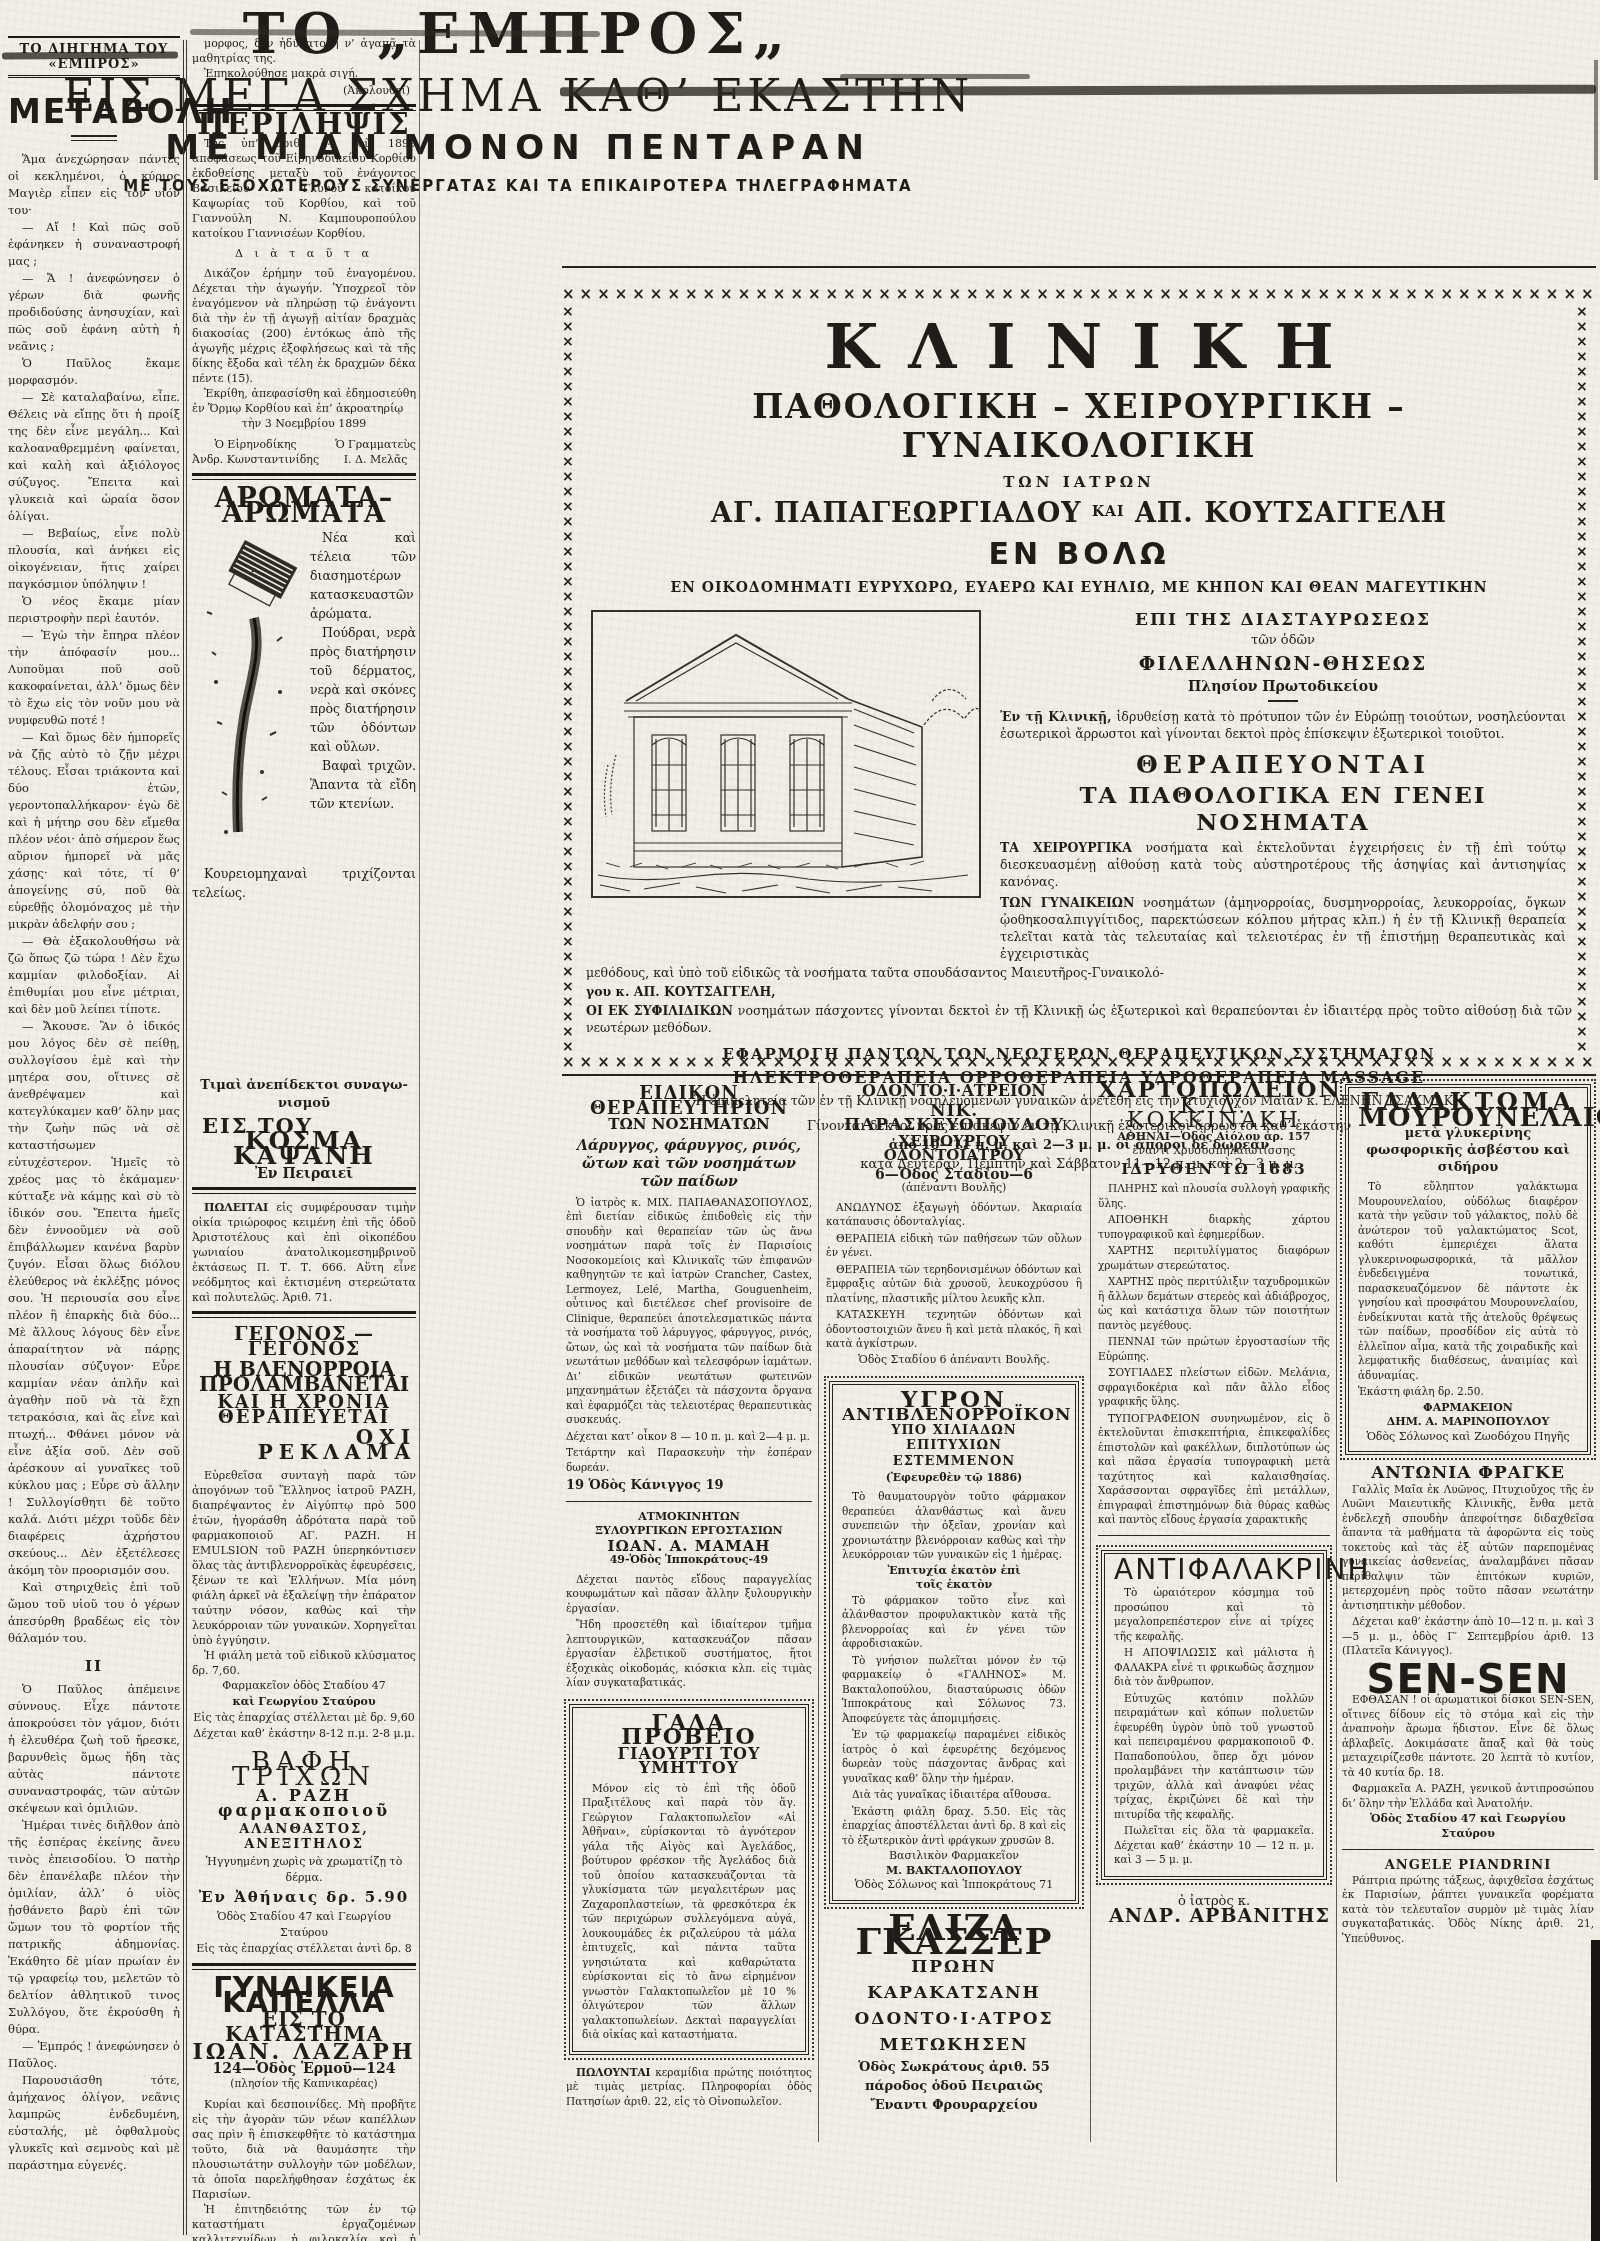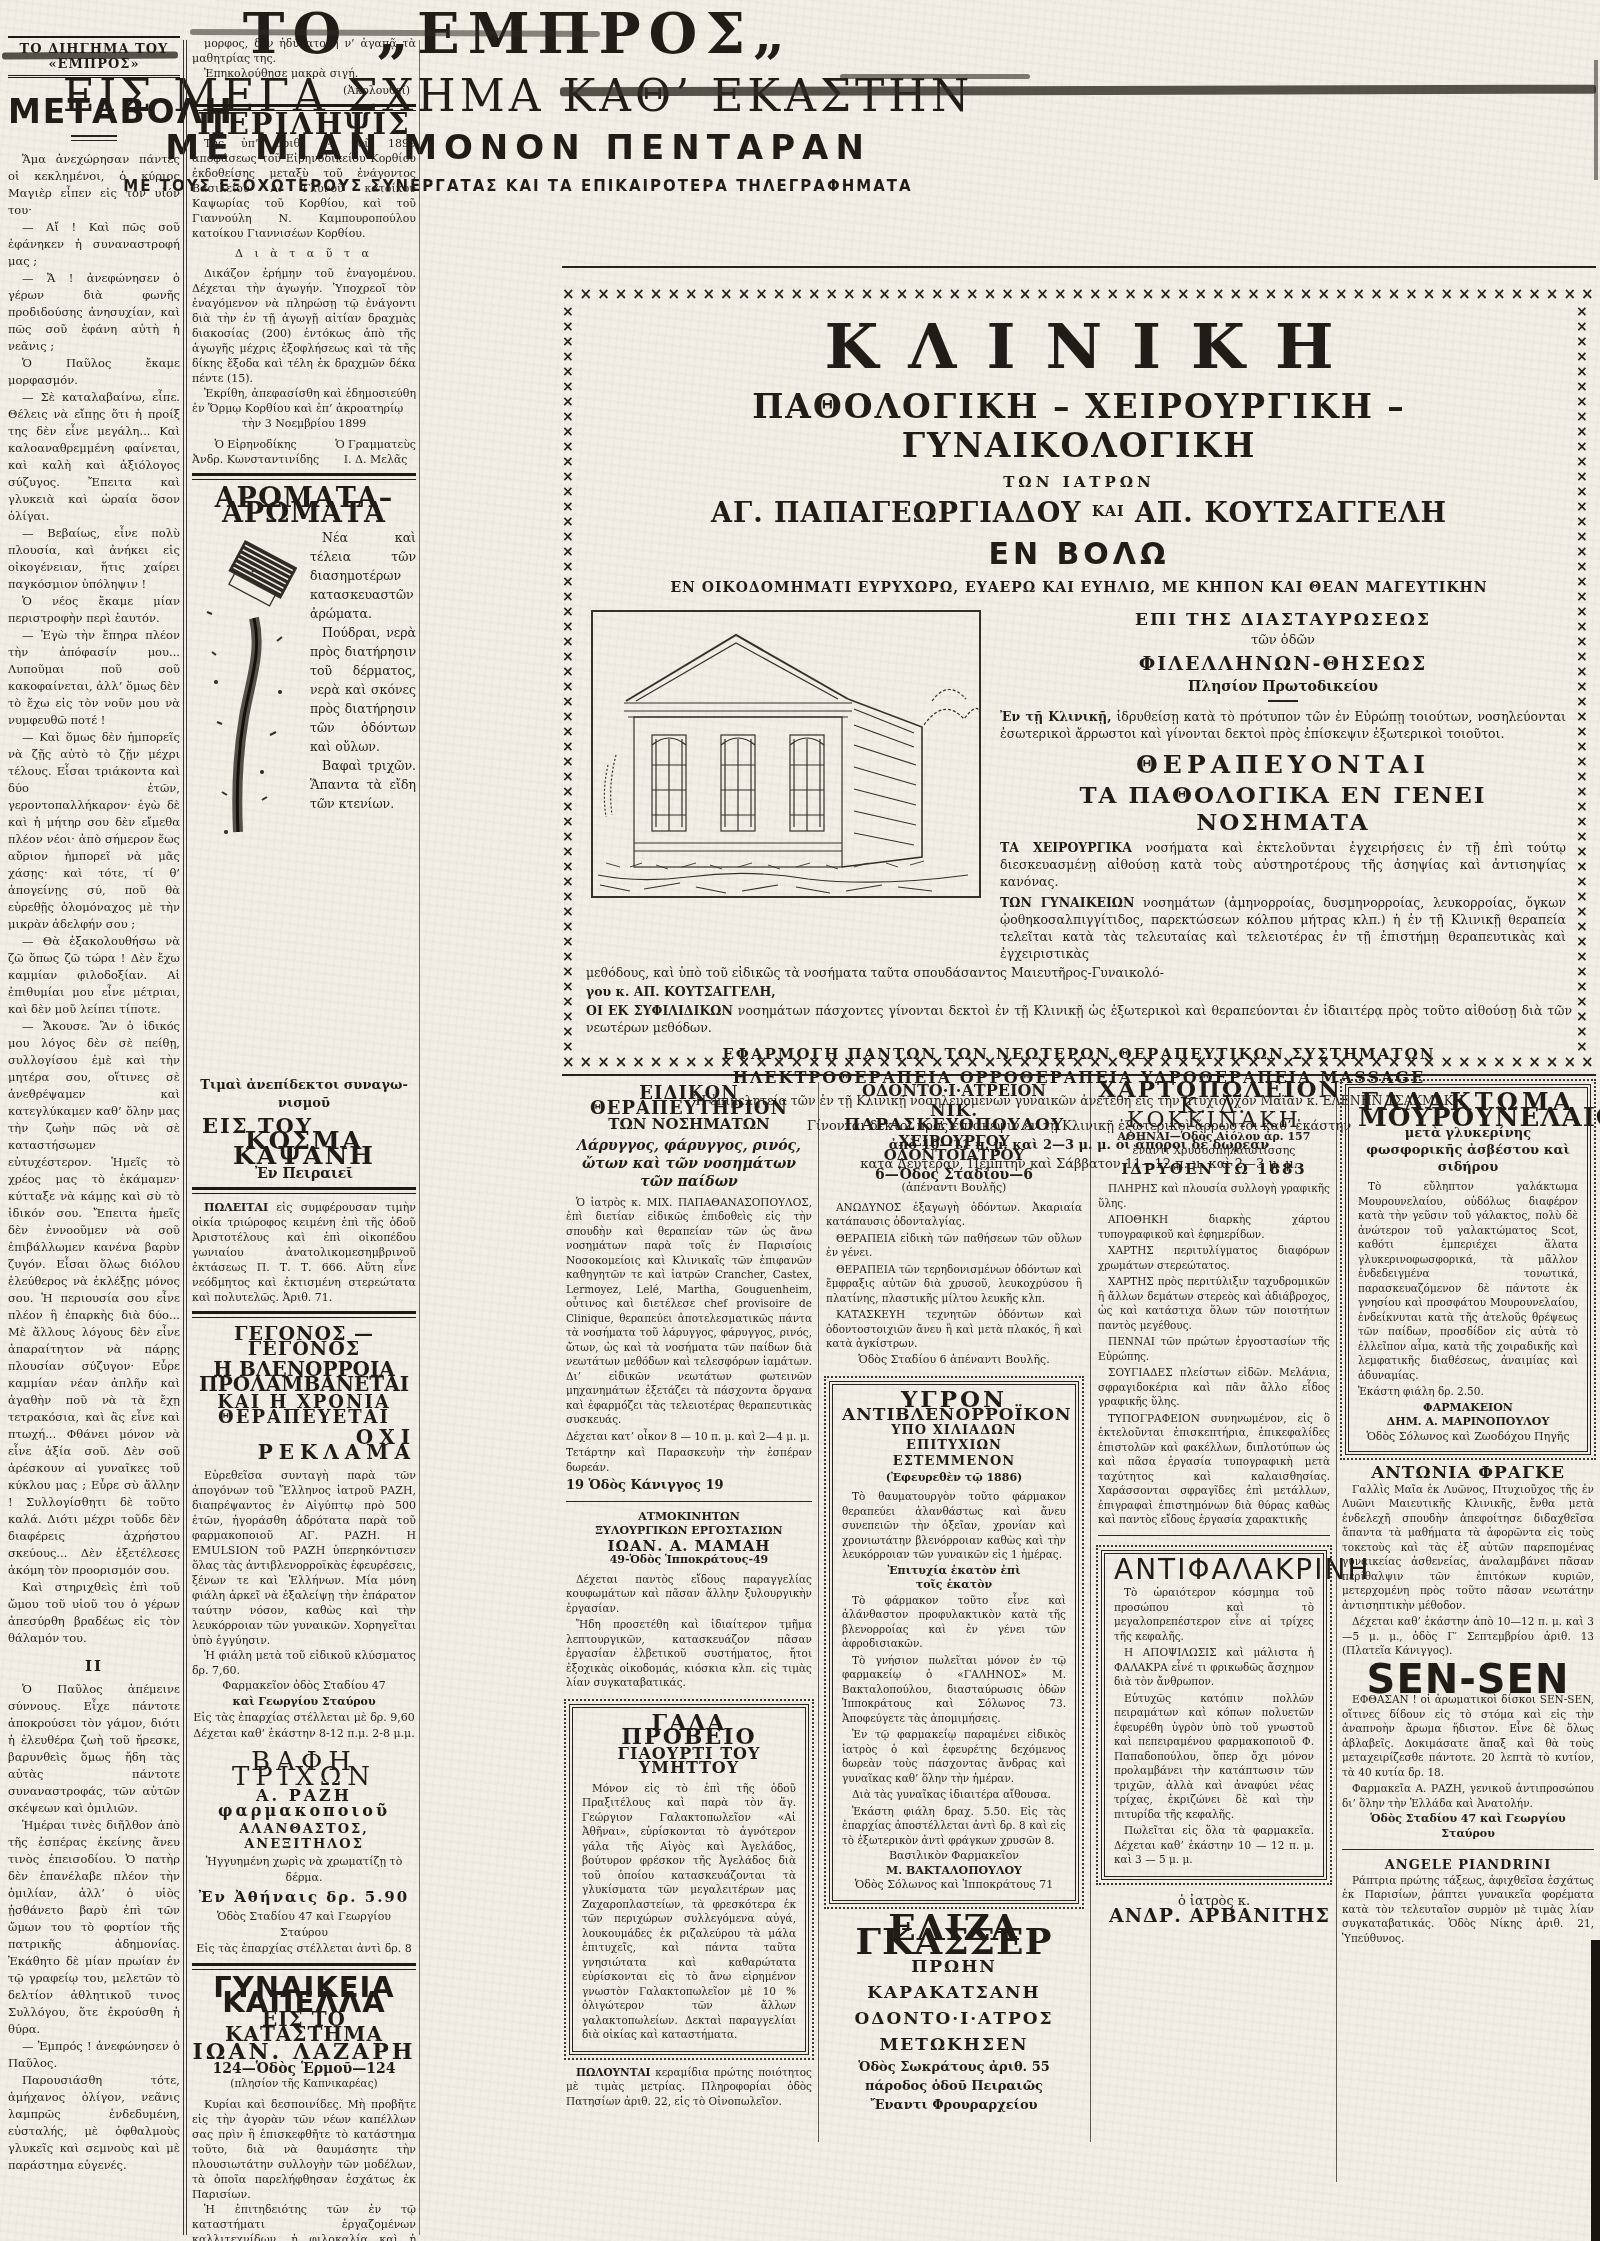--- a/index.html
+++ b/index.html
@@ -225,20 +225,21 @@
         <circle cx="24" cy="150" r="1.4" fill="#332f29"></circle>
         <circle cx="88" cy="160" r="1.4" fill="#332f29"></circle>
         <circle cx="70" cy="240" r="1.4" fill="#332f29"></circle>
         <circle cx="34" cy="300" r="1.4" fill="#332f29"></circle>
       </g>
     </svg>
     <div class="aromata-txt">
       <p>Νέα καὶ τέλεια τῶν διασημοτέρων κατασκευαστῶν ἀρώματα.</p>
       <p>Πούδραι, νερὰ πρὸς διατήρησιν τοῦ δέρματος, νερὰ καὶ σκόνες πρὸς διατήρησιν τῶν ὀδόντων καὶ οὔλων.</p>
       <p>Βαφαὶ τριχῶν. Ἅπαντα τὰ εἴδη τῶν κτενίων.</p>
+      <p>Κουρειομηχαναὶ τριχίζονται τελείως.</p>
     </div>
   </div>
   <div class="prices-line">
     <span>Τιμαὶ ἀνεπίδεκτοι συναγω-</span><br>
     <span>νισμοῦ</span>
   </div>
   <div class="h-eis">ΕΙΣ ΤΟΥ</div>
   <div class="h-kapsani">ΚΟΣΜΑ ΚΑΨΑΝΗ</div>
   <div class="h-peiraiei">Ἐν Πειραιεῖ</div>
   <div class="rule2"></div>

